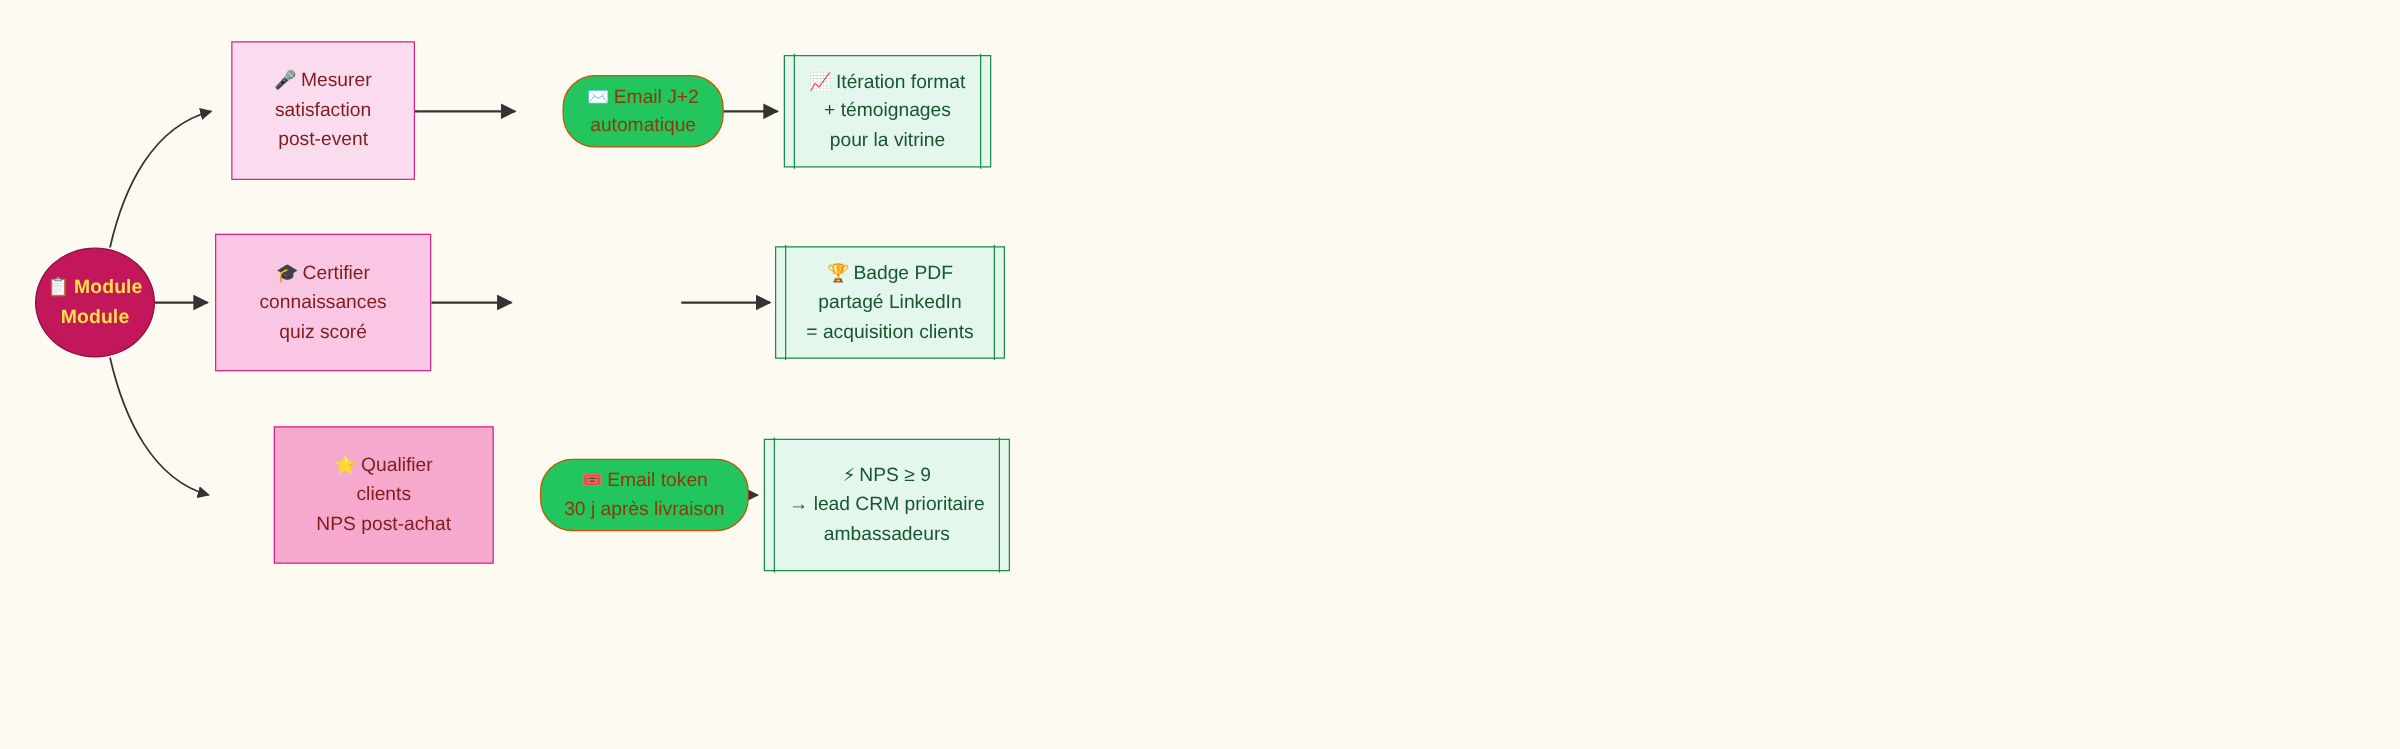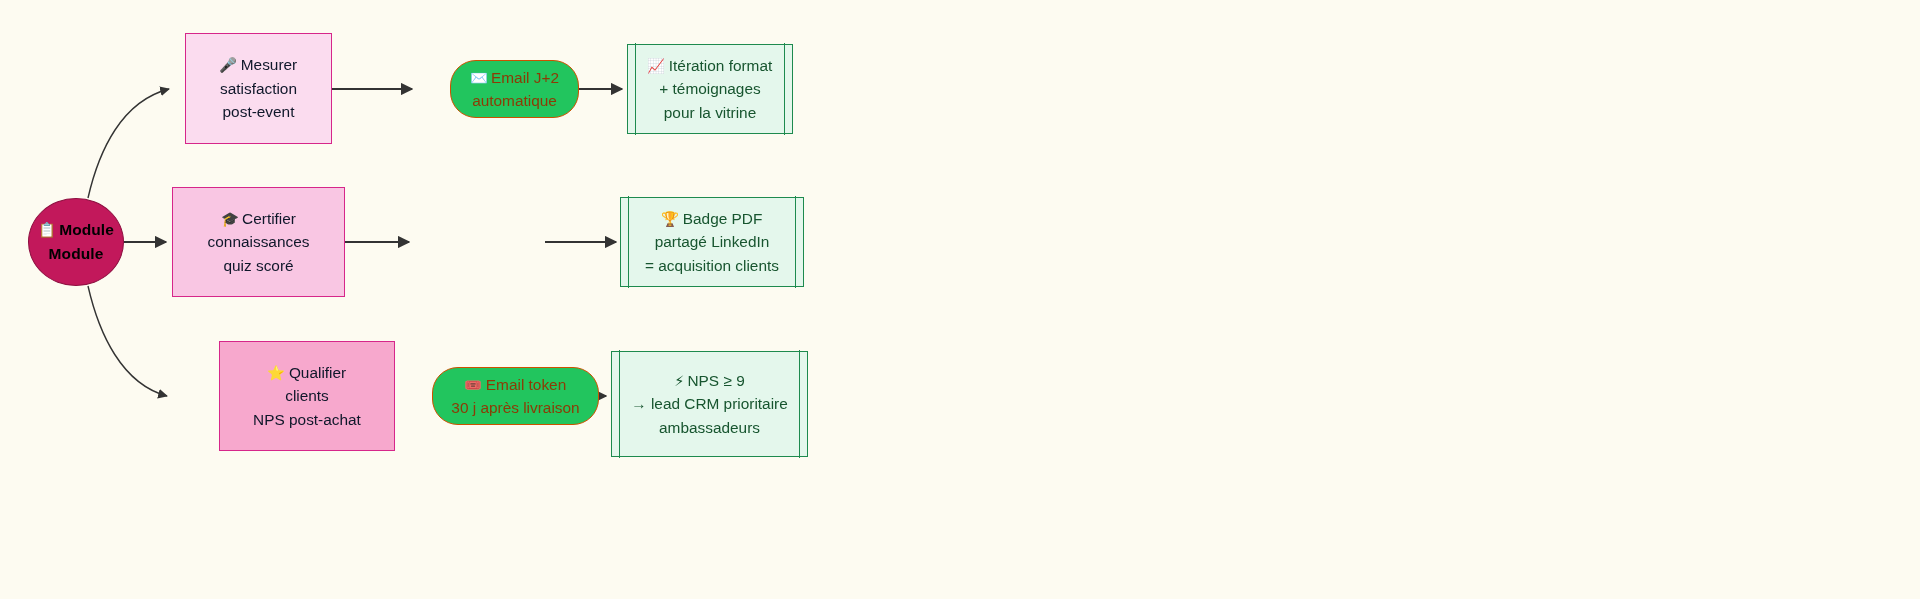--- a/index.html
+++ b/index.html
@@ -43,33 +43,33 @@
   .node .ln {
     display: block;
     white-space: nowrap;
   }
 
   
   .root-node {
     border-radius: 50%;
     background: #c2185b;
     border: 1.4px solid #8d0f40;
-    color: #000000;
+    color: #fde047;
     font-weight: bold;
     font-size: 15.5px;
     letter-spacing: .1px;
     z-index: 3;
   }
 
   
   .pink-node {
     border-style: solid;
     border-width: 1.6px;
     border-color: #d6268a;
-    color: #0f172a;
+    color: #7f1d1d;
     font-size: 15.4px;
     z-index: 2;
   }
   .pink-1 { background: #fbdcef; }
   .pink-2 { background: #f9c6e3; }
   .pink-3 { background: #f7a8cd; }
 
   
   .orange-node {
     background: #22c55e;

